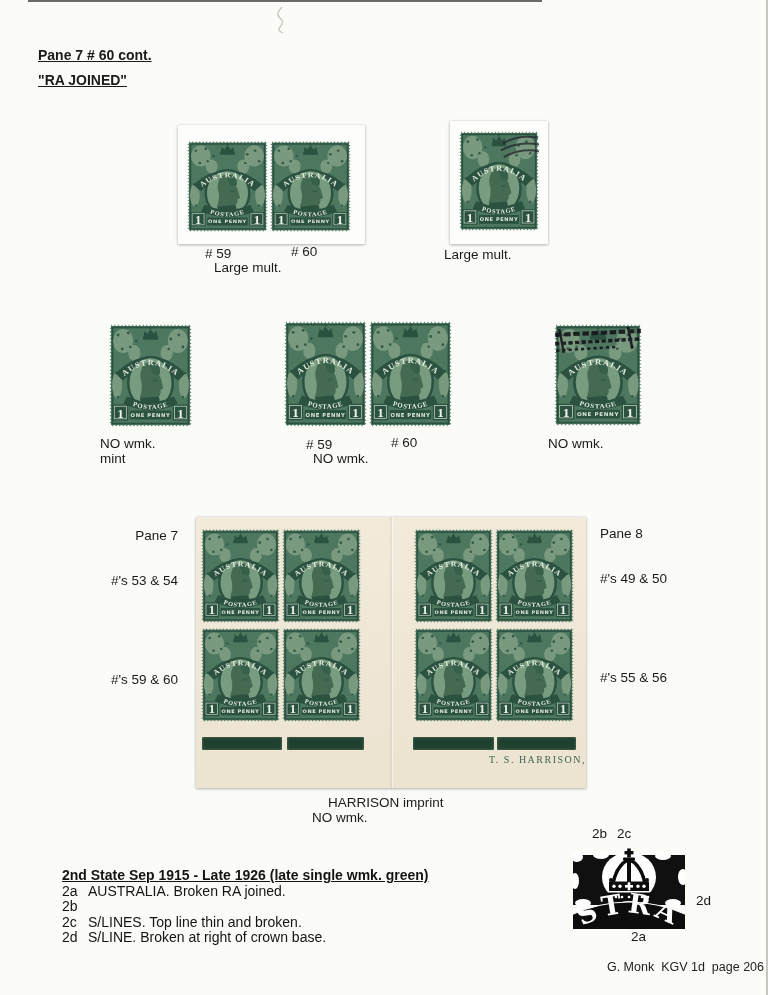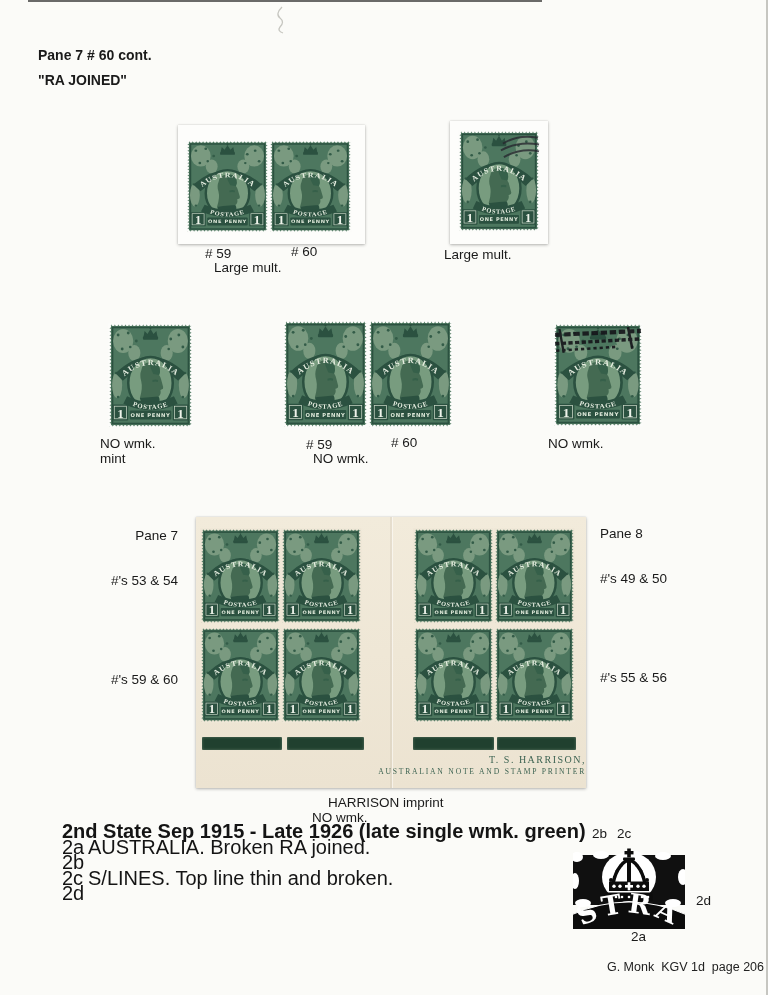--- a/index.html
+++ b/index.html
@@ -2,30 +2,30 @@
 <html><head>
 <meta charset="utf-8">
 <style>
   html,body{margin:0;padding:0;background:#e9e9e7;}
   #page{position:relative;width:768px;height:995px;margin:0 auto;background:#fbfbf8;
         overflow:hidden;font-family:"Liberation Sans",sans-serif;color:#141414;}
   .abs{position:absolute;}
   .lbl{position:absolute;font-size:13.5px;line-height:1.15;white-space:nowrap;color:#1a1a1a;}
   .ctr{text-align:left;}
   .rt{text-align:right;}
-  .bold{font-weight:bold;}
+  .bold{font-weight:bold;text-decoration:underline;}
   .card{position:absolute;background:#fdfdfb;
         box-shadow:0 1px 3px rgba(0,0,0,.28),0 0 1px rgba(0,0,0,.18);}
   .cream{background:linear-gradient(#f2ebdb,#ece3d1);}
   .stamp{position:absolute;line-height:0;}
   .bar{position:absolute;height:13px;background:#20402f;border-radius:1px;
        box-shadow:inset 0 0 3px rgba(210,220,200,.35);}
   .imprint{position:absolute;width:390px;text-align:right;color:#3d6352;
            font-family:"Liberation Serif",serif;letter-spacing:1.5px;}
-  .notes{position:absolute;left:62px;top:824px;font-size:20px;line-height:15.5px;}
+  .notes{position:absolute;left:62px;top:868px;font-size:14px;line-height:15.5px;}
   .nrow{display:flex;}
   .ncode{width:26px;flex:none;}
   .footer{position:absolute;right:4px;top:960px;font-size:12.5px;white-space:pre;color:#222;}
   .scanline{position:absolute;left:28px;top:0;width:514px;height:1.7px;background:#3a3a3a;opacity:.75;}
   .edgeline{position:absolute;right:0;top:0;width:2px;height:995px;background:#b9b9b3;opacity:.8;}
   .crease{position:absolute;left:194px;top:0;width:2px;height:100%;
           background:rgba(90,80,60,.08);box-shadow:1px 0 0 rgba(255,255,255,.5);}
 </style>
 </head>
 <body>
@@ -205,21 +205,20 @@
         <use href="#kgv" xlink:href="#kgv"></use>
         <rect x="1.5" y="1.5" width="81" height="102" fill="none" stroke="#efe7d7" stroke-width="3.2" stroke-dasharray="0.1 3.4" stroke-linecap="round"></rect>
       </svg></div>
 
   <div class="bar" style="left:202px;top:737px;width:80px"></div>
   <div class="bar" style="left:287px;top:737px;width:77px"></div>
   <div class="bar" style="left:413px;top:737px;width:81px"></div>
   <div class="bar" style="left:497px;top:737px;width:79px"></div>
 
   <div class="imprint" style="left:196px;top:754px;font-size:10px">T. S. HARRISON,</div>
-  <div class="imprint" style="left:196px;top:767px;font-size:7.6px;letter-spacing:1.8px">AUSTRALIAN NOTE AND STAMP PRINTER</div>
 
   <div class="lbl rt" style="left:100px;top:528px;width:78px">Pane 7</div>
   <div class="lbl rt" style="left:88px;top:573px;width:90px">#'s 53 &amp; 54</div>
   <div class="lbl rt" style="left:88px;top:672px;width:90px">#'s 59 &amp; 60</div>
   <div class="lbl" style="left:600px;top:526px">Pane 8</div>
   <div class="lbl" style="left:600px;top:571px">#'s 49 &amp; 50</div>
   <div class="lbl" style="left:600px;top:670px">#'s 55 &amp; 56</div>
 
   <div class="lbl ctr" style="left:328px;top:795px;width:160px">HARRISON imprint</div>
   <div class="lbl ctr" style="left:312px;top:810px;width:160px">NO wmk.</div>
@@ -232,20 +231,21 @@
       </div>
     <div class="nrow">
         <span class="ncode">2b</span>
       </div>
     <div class="nrow">
         <span class="ncode">2c</span>
         <span>S/LINES. Top line thin and broken.</span>
       </div>
     <div class="nrow">
         <span class="ncode">2d</span>
+        <span>S/LINE. Broken at right of crown base.</span>
       </div>
   </div>
 
   <div class="lbl" style="left:592px;top:826px">2b</div>
   <div class="lbl" style="left:617px;top:826px">2c</div>
   <svg class="abs" style="left:573px;top:847px" width="112" height="82" viewBox="0 0 112 82">
     <defs>
         <path id="strArc" d="M 12 78 Q 56 54 100 78" fill="none"></path>
       </defs>
     <rect x="0" y="8" width="112" height="50" fill="#101010"></rect>

